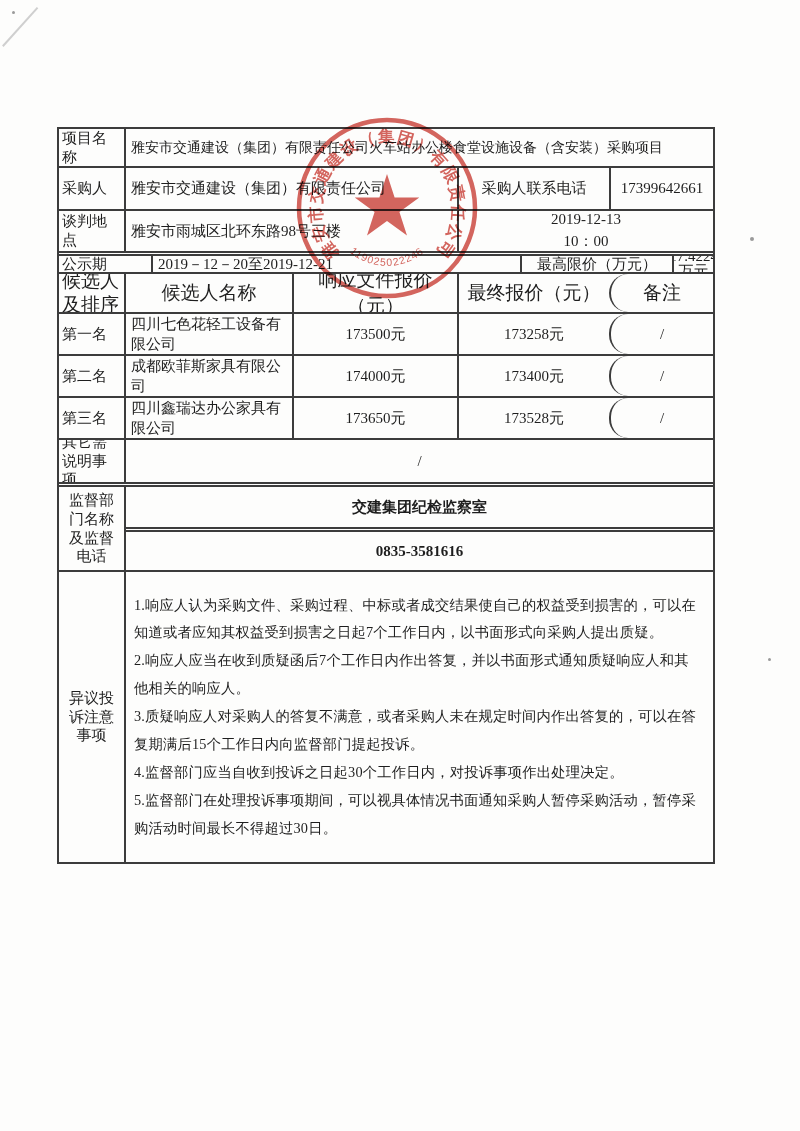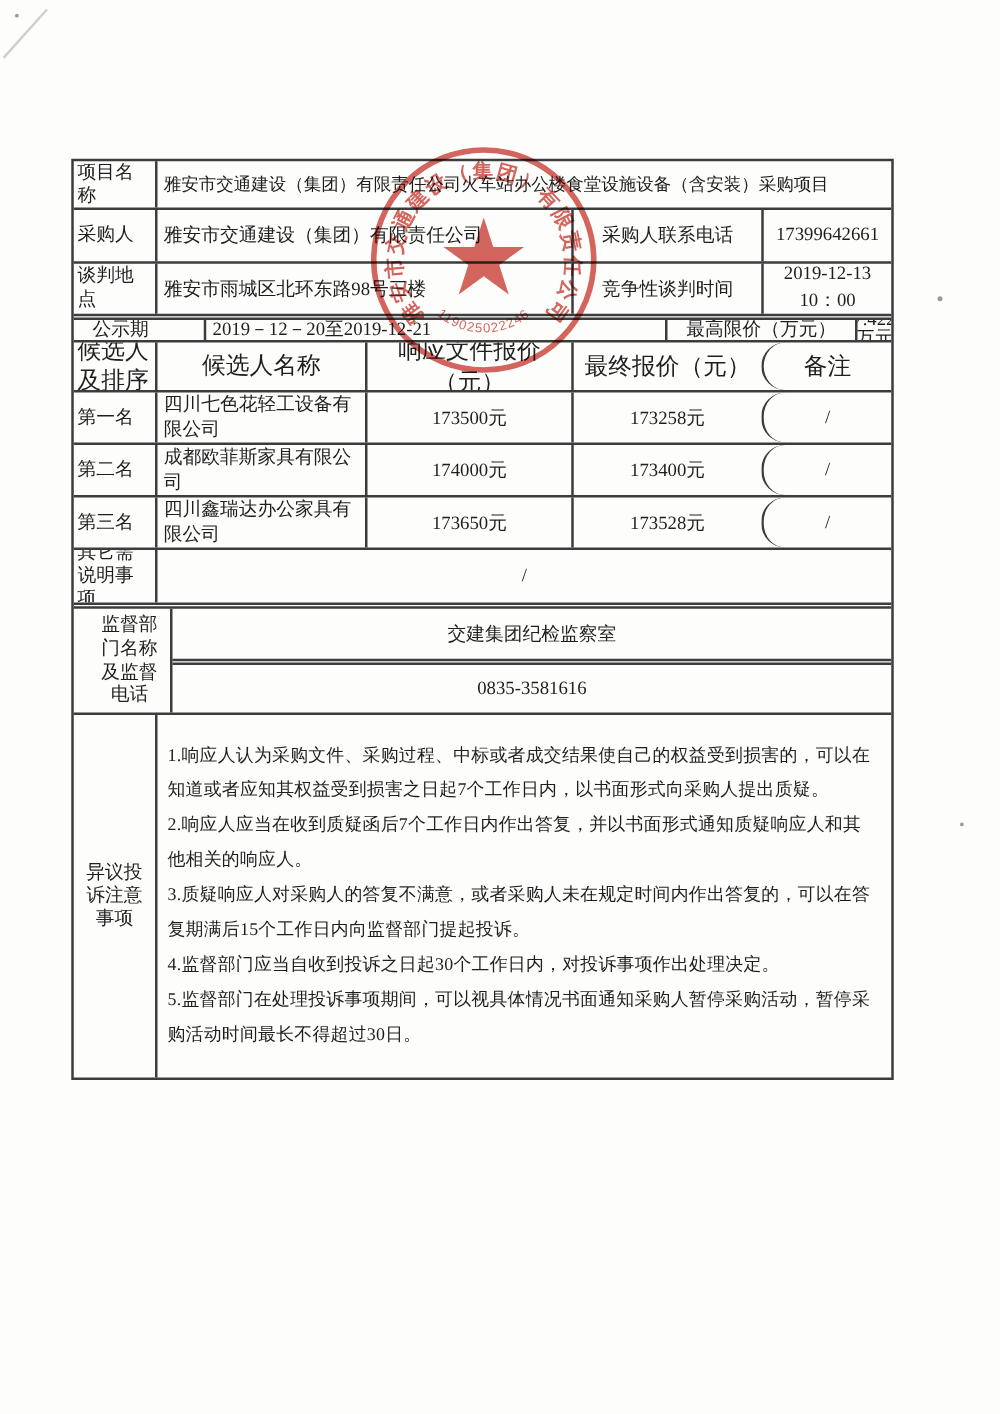--- a/index.html
+++ b/index.html
@@ -25,21 +25,21 @@
   .doc-title span{display:block;}
   
   .doc-table{
     position:absolute;left:57px;top:127px;width:658px;
     border:2px solid #3c3c3c;
     box-sizing:border-box;
     font-size:15px;
   }
   .trow{display:flex;border-top:2px solid #3c3c3c;box-sizing:border-box;}
   .trow:first-child{border-top:none;}
-  .trow.dbl{border-top:5px double #3c3c3c;padding-left:12px;}
+  .trow.dbl{border-top:5px double #3c3c3c;}
   .tcell{
     box-sizing:border-box;
     border-left:2px solid #3c3c3c;
     display:flex;align-items:center;
     padding:1px 5px;
     overflow:hidden;
   }
   .tcell:first-child{border-left:none;}
   .lab{width:65px;flex:0 0 65px;padding:1px 3px;line-height:1.25;}
   .lab.ctr{justify-content:center;text-align:center;}
@@ -57,21 +57,21 @@
   
   .r1{height:37px;}
   .r2{height:43px;}
   .r3{height:42px;}
   .r4{height:21px;}
   .r5{height:40px;}
   .rc{height:42px;}
   .r9{height:44px;}
   .r10{height:88px;}
   .r11{height:292px;}
-  .sup-right{flex:1 1 auto;display:flex;flex-direction:column;}
+  .sup-right{flex:1 1 auto;display:flex;flex-direction:column;font-weight:bold;}
   .sup-sub{flex:1 1 auto;display:flex;align-items:center;justify-content:center;box-sizing:border-box;}
   .sup-sub + .sup-sub{border-top:5px double #3c3c3c;}
   .obj-content{
     flex:1 1 auto;display:flex;align-items:center;
     padding:6px 10px 6px 8px;
   }
   .obj-inner{font-size:14.3px;line-height:1.95;letter-spacing:.2px;}
   .hdr{font-size:19px;}
   
   .stamp{
@@ -109,21 +109,20 @@
     <div class="trow r2">
       <div class="tcell lab">采购人</div>
       <div class="tcell w-val nowrap">雅安市交通建设（集团）有限责任公司</div>
       <div class="tcell w-lab2 ctr">采购人联系电话</div>
       <div class="tcell w-val2 ctr">17399642661</div>
     </div>
 
     <div class="trow r3">
       <div class="tcell lab">谈判地点</div>
       <div class="tcell w-val nowrap">雅安市雨城区北环东路98号三楼</div>
-      <div class="tcell w-lab2 ctr">竞争性谈判时间</div>
       <div class="tcell w-val2 ctr prel">2019-12-13
 10：00</div>
     </div>
 
     <div class="trow r4 dbl">
       <div class="tcell lab" style="line-height:1;">公示期</div>
       <div class="tcell w-val nowrap" style="line-height:1;margin-left:27px;">2019－12－20至2019-12-21</div>
       <div class="tcell w-lab2 ctr" style="line-height:1;margin-left:36px;">最高限价（万元）</div>
       <div class="tcell w-val2 ctr" style="line-height:1;">17.4224万元</div>
     </div>

